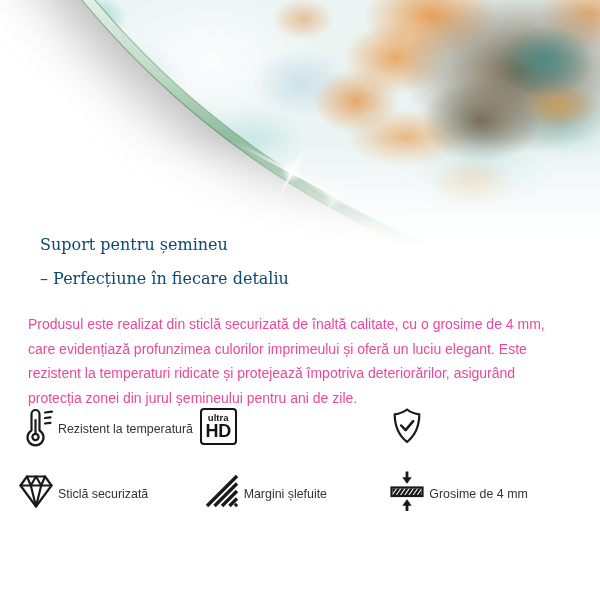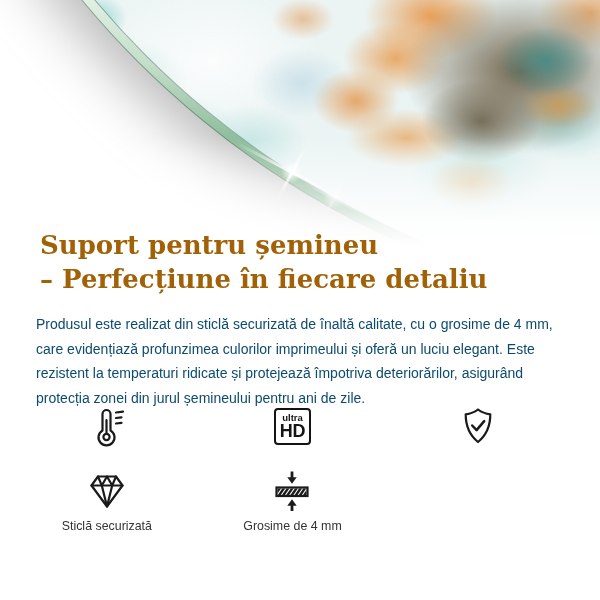--- a/index.html
+++ b/index.html
@@ -54,30 +54,30 @@
   .sparkle-small { left:334px; top:198px; opacity:0.65; }
   .sparkle-small .beam1 { width:70px; left:-35px; background:linear-gradient(90deg, rgba(205,224,245,0), rgba(215,230,250,0.9), rgba(205,224,245,0)); }
   .sparkle-small .beam2 { width:36px; left:-18px; }
   .hero-fade {
     position:absolute; inset:0;
     background:linear-gradient(180deg, rgba(255,255,255,0) 0px, rgba(255,255,255,0) 138px,
                rgba(255,255,255,0.55) 185px, rgba(255,255,255,0.92) 225px, #ffffff 246px);
   }
 
   
-  .title { position:absolute; left:40px; top:228px; color:#a16207;
+  .title { position:absolute; left:40px; top:228px; color:#0c4a6e;
            font-family:"DejaVu Serif","Liberation Serif",serif;
-           font-size:26px; line-height:34px; font-weight:700; }
-  .description { position:absolute; left:36px; top:312px; width:540px;
-                 color:#0c4a6e; font-size:14px; line-height:24.6px; }
+           font-size:16px; line-height:34px; font-weight:400; }
+  .description { position:absolute; left:28px; top:312px; width:540px;
+                 color:#ec4899; font-size:14px; line-height:24.6px; }
 
   
   .features { position:absolute; left:14px; top:404px; width:557px;
               display:grid; grid-template-columns:repeat(3,1fr); row-gap:21px; }
-  .feature { display:flex; flex-direction:column; align-items:center; }
+  .feature { display:flex; flex-direction:row; align-items:center; }
   .icon-box { height:44px; display:flex; align-items:center; justify-content:center; }
   .feature-label { margin-top:6px; font-size:12.4px; color:#333333; white-space:nowrap; }
   .icon-svg { stroke:#1a1a1a; fill:none; stroke-width:2.2; stroke-linecap:round; stroke-linejoin:round; }
   .uhd { width:37px; height:37px; border:2.5px solid #141414; border-radius:4px;
          display:flex; flex-direction:column; align-items:center; justify-content:center; color:#141414; }
   .uhd-top { font-size:9.5px; font-weight:600; line-height:1; margin-top:2px; }
   .uhd-bottom { font-size:18px; font-weight:800; line-height:1.05; letter-spacing:-0.3px; }
 </style>
 </head>
 <body>
@@ -112,20 +112,21 @@
     <div class="icon-box">
       <svg class="icon-svg" width="44" height="44" viewBox="0 0 44 44">
         <path d="M25.5 26.5 V10 a4 4 0 0 0 -8 0 v16.5 a8 8 0 1 0 8 0 Z"></path>
         <circle cx="21.5" cy="33" r="3.1"></circle>
         <line x1="21.5" y1="16" x2="21.5" y2="29"></line>
         <line x1="31" y1="8.5" x2="38" y2="7.6"></line>
         <line x1="31" y1="14" x2="36.5" y2="13.3"></line>
         <line x1="31" y1="19.5" x2="36.5" y2="18.8"></line>
       </svg>
     </div>
+    <div class="feature-label">Rezistent la temperatură</div>
   </div>
 
   <div class="feature">
     <div class="icon-box">
       <div class="uhd">
         <span class="uhd-top">ultra</span>
         <span class="uhd-bottom">HD</span>
       </div>
     </div>
   </div>
@@ -143,20 +144,32 @@
     <div class="icon-box">
       <svg class="icon-svg" width="44" height="44" viewBox="0 0 44 44" stroke-width="2">
         <path d="M6.5 16.5 L13 7.5 H31 L37.5 16.5 L22 37.5 Z"></path>
         <path d="M6.5 16.5 H37.5"></path>
         <path d="M13 7.5 L16.8 16.5 L22 37.5 M31 7.5 L27.2 16.5 L22 37.5 M16.8 16.5 L22 7.5 L27.2 16.5"></path>
       </svg>
     </div>
     <div class="feature-label">Sticlă securizată</div>
   </div>
 
+  <div class="feature">
+    <div class="icon-box">
+      <svg width="44" height="44" viewBox="0 0 44 44" stroke="#1a1a1a" stroke-width="3.4" stroke-linecap="butt">
+        <line x1="7" y1="37" x2="37" y2="7"></line>
+        <line x1="14.5" y1="37" x2="37" y2="14.5"></line>
+        <line x1="22" y1="37" x2="37" y2="22"></line>
+        <line x1="29.5" y1="37" x2="37" y2="29.5"></line>
+        <line x1="35" y1="37" x2="37" y2="35"></line>
+      </svg>
+    </div>
+    <div class="feature-label">Margini șlefuite</div>
+  </div>
 
   <div class="feature">
     <div class="icon-box">
       <svg width="44" height="44" viewBox="0 0 44 44">
         <defs>
             <clipPath id="barClip">
               <rect x="7.6" y="19.6" width="28.8" height="6.4"></rect>
             </clipPath>
           </defs>
         <rect x="6.5" y="18.5" width="31" height="8.5" fill="none" stroke="#1a1a1a" stroke-width="2.2"></rect>

